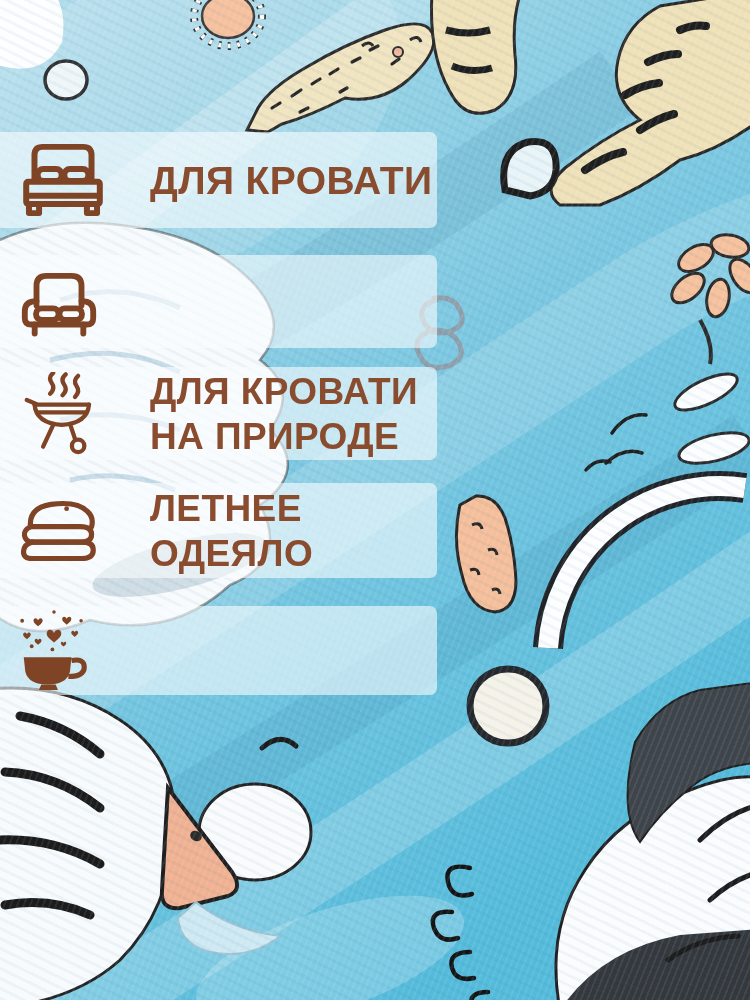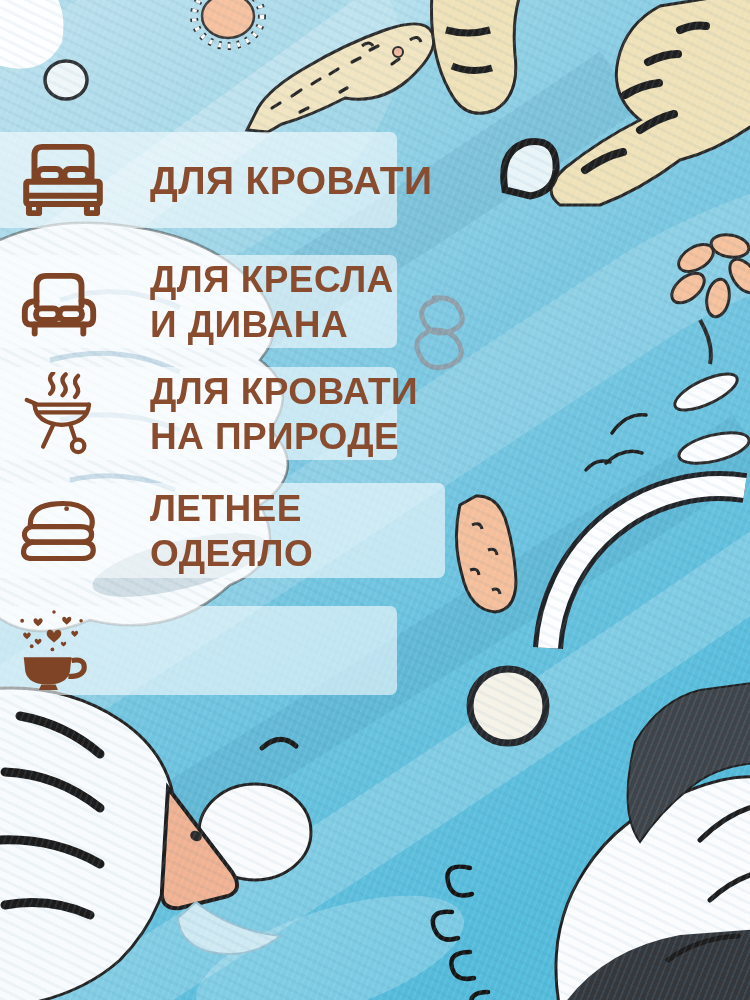--- a/index.html
+++ b/index.html
@@ -8,38 +8,38 @@
     font-family:"Liberation Sans","DejaVu Sans",sans-serif;
   }
   .photo{position:absolute;inset:0;}
   .texture{
     position:absolute;inset:0;pointer-events:none;
     background:
       repeating-linear-gradient(112deg, rgba(255,255,255,0.07) 0 2px, rgba(255,255,255,0) 2px 6px),
       repeating-linear-gradient(26deg, rgba(18,90,130,0.05) 0 3px, rgba(0,0,0,0) 3px 9px);
   }
   .band{
-    position:absolute;left:0;width:397px;
+    position:absolute;left:0;width:437px;
     background:rgba(250,253,255,0.60);
     border-radius:0 7px 7px 0;
   }
   .band .icon{position:absolute;top:50%;transform:translateY(-50%);}
   .band .icon svg{display:block;}
   .label{
     position:absolute;left:150px;top:50%;transform:translateY(-50%);
     color:#8a4c2e;font-weight:bold;font-size:37px;line-height:45px;
     letter-spacing:0.4px;white-space:nowrap;
   }
   .band-1 .label{font-size:39px;}
   .ln{display:block;}
   .ln:empty{display:none;}
   .b1{top:132px;height:96px;}
   .b2{top:255px;height:93px;}
   .b3{top:367px;height:93px;}
-  .b4{top:483px;height:95px;padding-left:48px;}
+  .b4{top:483px;height:95px;}
   .b5{top:606px;height:89px;}
   .i1{left:17px;} .i2{left:14px;} .i3{left:22px;} .i4{left:14px;} .i5{left:14px;}
   .icon-stroke{fill:none;stroke:#7e4425;stroke-linejoin:round;}
 </style>
 </head>
 <body>
 
 <div class="stage">
 
   <svg class="photo" width="750" height="1000" viewBox="0 0 750 1000" aria-hidden="true">
@@ -223,24 +223,20 @@
         <g class="icon-stroke" stroke-width="6.5" stroke-linecap="round">
           <path d="M25 46 V24 Q25 13 36 13 H64 Q75 13 75 24 V46"></path>
           <path d="M25 41 Q12 41 12 52 V60 Q12 67 19 67 H81 Q88 67 88 60 V52 Q88 41 75 41"></path>
           <rect x="24.5" y="49" width="25" height="13" rx="6"></rect>
           <rect x="50.5" y="49" width="25" height="13" rx="6"></rect>
           <path d="M23 67 V77"></path>
             <path d="M77 67 V77"></path>
         </g>
       </svg>
     </span>
-    <div class="label">
-      <span class="ln">ДЛЯ КРЕСЛА</span>
-      <span class="ln">И ДИВАНА</span>
-    </div>
   </div>
 
   <div class="band b3">
     <span class="icon i3">
       <svg width="78" height="84" viewBox="0 0 100 108">
         <g class="icon-stroke" stroke-width="5.5" stroke-linecap="round">
           <path d="M36 28 q7 -7 2 -14 q-5 -7 2 -13"></path>
           <path d="M52 30 q7 -7 2 -14 q-5 -7 2 -13"></path>
           <path d="M68 32 q7 -7 2 -14 q-5 -7 2 -13"></path>
           <path d="M6 36 L18 41"></path>

